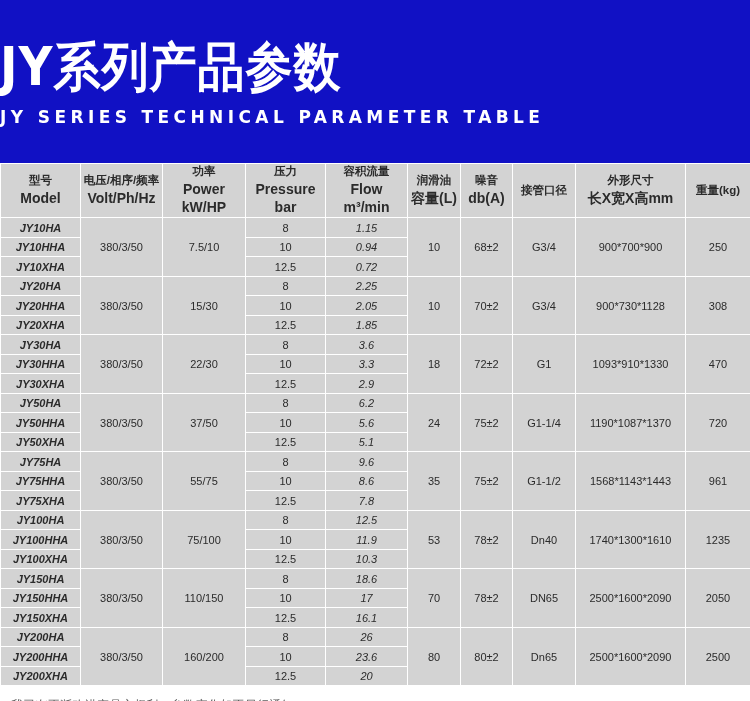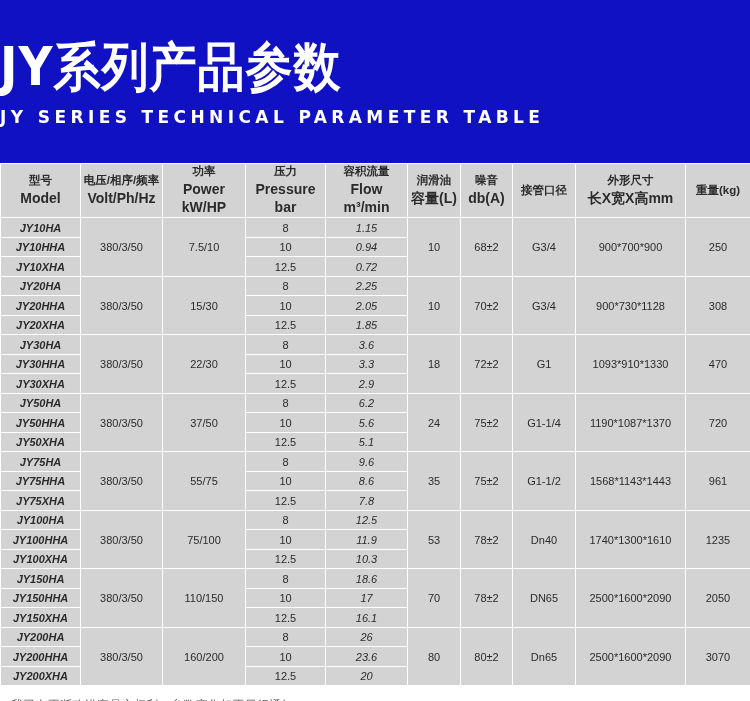--- a/index.html
+++ b/index.html
@@ -315,21 +315,21 @@
           <tr>
             <td class="model">JY200HA</td>
             <td class="val merge " rowspan="3">380/3/50</td>
             <td class="val merge " rowspan="3">160/200</td>
             <td class="val press">8</td>
             <td class="val flow">26</td>
             <td class="val merge" rowspan="3">80</td>
             <td class="val merge" rowspan="3">80±2</td>
             <td class="val merge" rowspan="3">Dn65</td>
             <td class="val merge" rowspan="3">2500*1600*2090</td>
-            <td class="val merge" rowspan="3">3070</td>
+            <td class="val merge" rowspan="3">2500</td>
           </tr>
           <tr>
             <td class="model">JY200HHA</td>
             <td class="val press">10</td>
             <td class="val flow">23.6</td>
           </tr>
           <tr>
             <td class="model">JY200XHA</td>
             <td class="val press">12.5</td>
             <td class="val flow">20</td>

